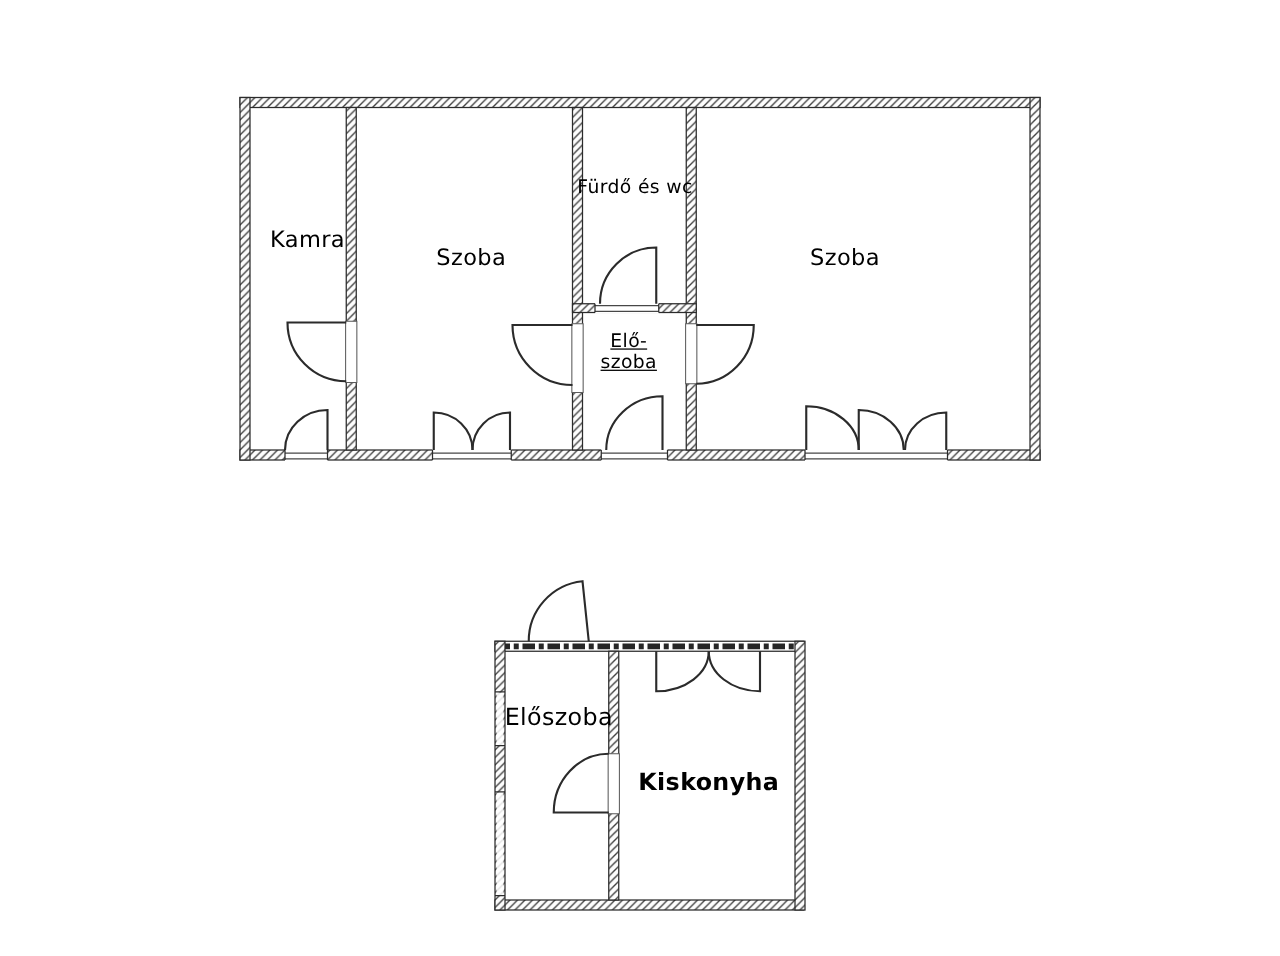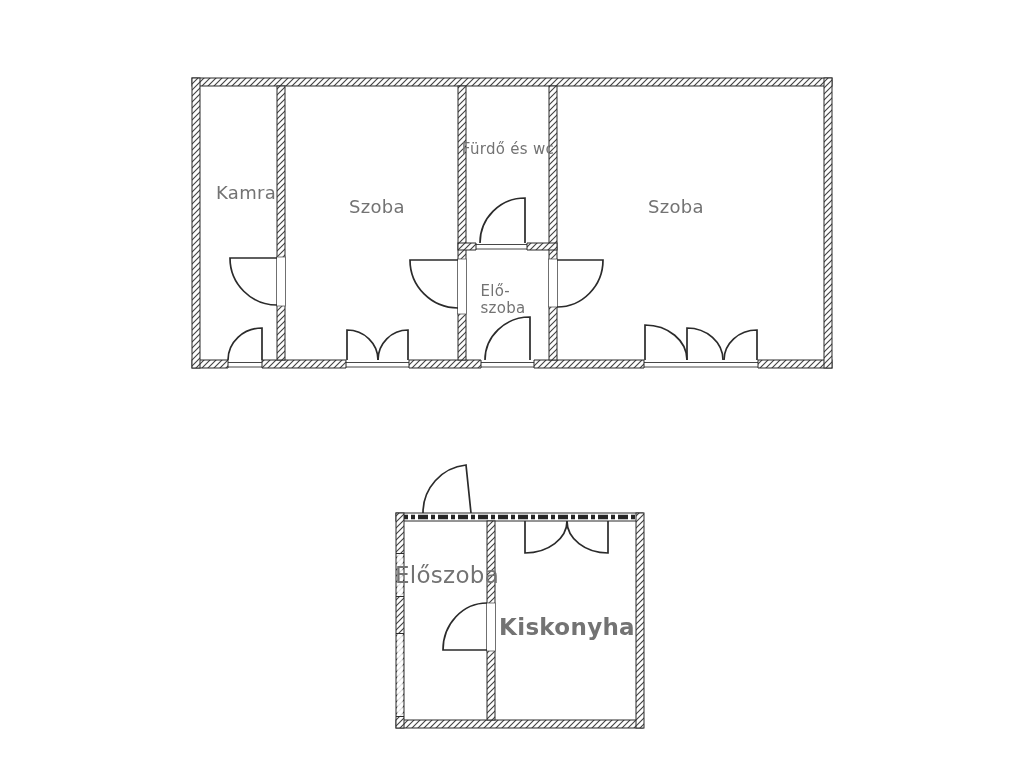--- a/index.html
+++ b/index.html
@@ -7,28 +7,29 @@
     position:relative;
     width:1024px; height:765px;
     background:#ffffff;
     font-family:"DejaVu Sans","Liberation Sans",sans-serif;
     overflow:hidden;
   }
   .plan-svg { position:absolute; left:0; top:0; }
   .room-label {
     position:absolute;
     transform:translate(-50%,-50%);
-    color:#737373;
+    color:#000000;
     white-space:nowrap;
     font-size:18px;
     letter-spacing:0.3px;
+    text-align:center;
     line-height:1.15;
   }
   .room-label.small { font-size:15px; }
-  .room-label.medium { font-size:23px; }
+  .room-label.medium { font-size:19px; }
   .wall { fill:url(#hatch); stroke:#2b2b2b; stroke-width:1; }
   .gap  { fill:#ffffff; stroke:none; }
   .jamb { fill:#ffffff; stroke:#5a5a5a; stroke-width:0.8; }
   .door { fill:none; stroke:#2b2b2b; stroke-width:1.7; }
   .thin { stroke:#474747; stroke-width:1; }
   .tick { stroke:#2b2b2b; stroke-width:1; }
   .win  { fill:#ffffff; opacity:0.85; }
 </style>
 </head>
 <body>
@@ -139,21 +140,21 @@
       <path class="door" d="M487,650 H443 A44,47 0 0 1 487,603"></path>
     </g>
   </svg>
 
   <div class="room-label" style="left:246px; top:193px;">Kamra</div>
 
   <div class="room-label" style="left:377px; top:207px;">Szoba</div>
 
   <div class="room-label small" style="left:508px; top:150px;">Fürdő és wc</div>
 
-  <div class="room-label small" style="left:503px; top:300px;">
+  <div class="room-label small" style="left:503px; top:282px;text-decoration:underline;">
     <div>Elő-</div>
     <div>szoba</div>
   </div>
 
   <div class="room-label" style="left:676px; top:207px;">Szoba</div>
 
   <div class="room-label medium" style="left:447px; top:575px;">Előszoba</div>
 
   <div class="room-label medium" style="left:567px; top:627px;font-weight:bold;">Kiskonyha</div>
 

